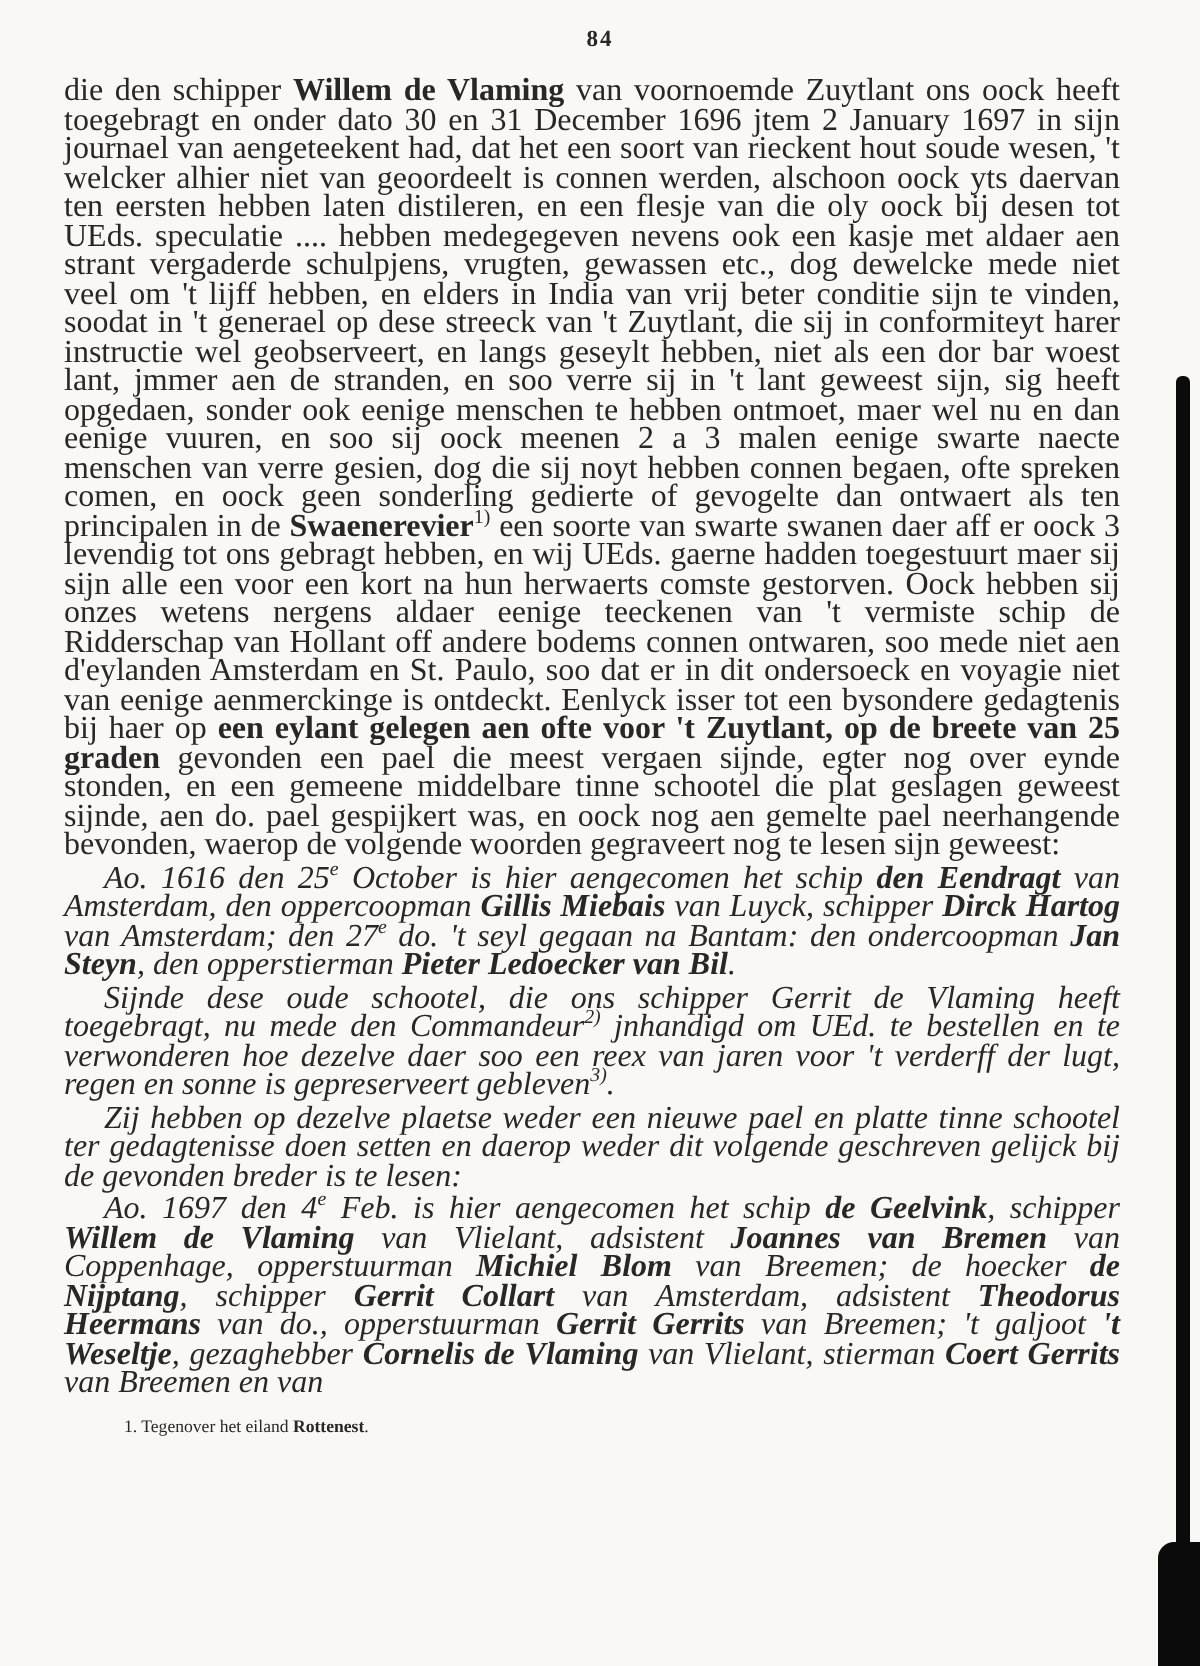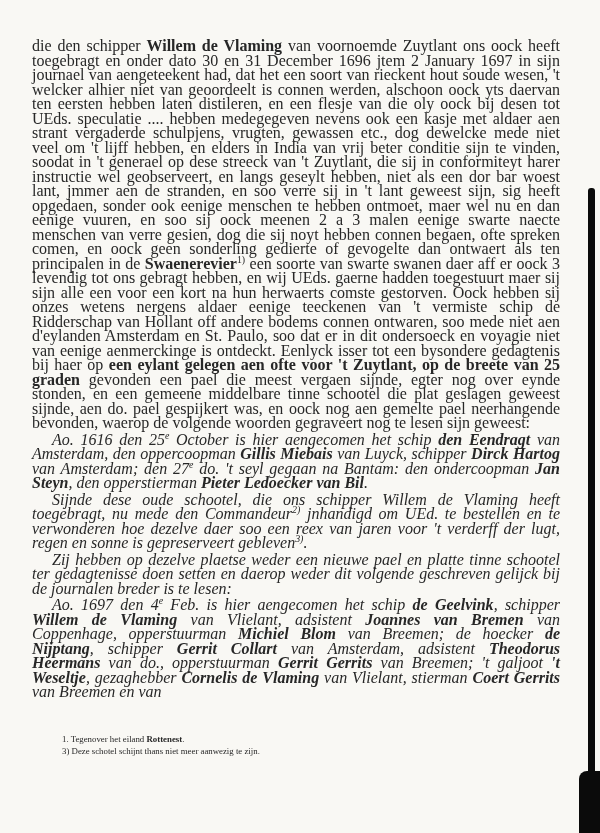--- a/index.html
+++ b/index.html
@@ -50,21 +50,21 @@
     font-weight: bold;
   }
   sup {
     font-size: 0.62em;
     line-height: 0;
     vertical-align: super;
   }
   .footnotes {
     position: absolute;
     left: 62px;
-    top: 734px;
+    top: 708px;
     width: 470px;
     font-size: 8.8px;
     line-height: 11.5px;
     text-align: left;
   }
   .footnote {
     margin: 0;
   }
   .scan-bar {
     position: absolute;
@@ -82,26 +82,26 @@
     width: 21px;
     height: 62px;
     background: var(--artifact, #0b0b0b);
     border-radius: 8px 0 0 0;
   }
 </style>
 </head>
 <body>
 
 <div class="page">
+  <div class="page-number">84</div>
   <div class="body-text">
       <p class="para"><span>die den schipper </span><span class="b">Willem de Vlaming</span><span> van voornoemde Zuytlant ons oock heeft toegebragt en onder dato 30 en 31 December 1696 jtem 2 January 1697 in sijn journael van aengeteekent had, dat het een soort van rieckent hout soude wesen, 't welcker alhier niet van geoordeelt is connen werden, alschoon oock yts daervan ten eersten hebben laten distileren, en een flesje van die oly oock bij desen tot UEds. speculatie .... hebben medegegeven nevens ook een kasje met aldaer aen strant vergaderde schulpjens, vrugten, gewassen etc., dog dewelcke mede niet veel om 't lijff hebben, en elders in India van vrij beter conditie sijn te vinden, soodat in 't generael op dese streeck van 't Zuytlant, die sij in conformiteyt harer instructie wel geobserveert, en langs geseylt hebben, niet als een dor bar woest lant, jmmer aen de stranden, en soo verre sij in 't lant geweest sijn, sig heeft opgedaen, sonder ook eenige menschen te hebben ontmoet, maer wel nu en dan eenige vuuren, en soo sij oock meenen 2 a 3 malen eenige swarte naecte menschen van verre gesien, dog die sij noyt hebben connen begaen, ofte spreken comen, en oock geen sonderling gedierte of gevogelte dan ontwaert als ten principalen in de </span><span class="b">Swaenerevier</span><sup>1)</sup><span> een soorte van swarte swanen daer aff er oock 3 levendig tot ons gebragt hebben, en wij UEds. gaerne hadden toegestuurt maer sij sijn alle een voor een kort na hun herwaerts comste gestorven. Oock hebben sij onzes wetens nergens aldaer eenige teeckenen van 't vermiste schip de Ridderschap van Hollant off andere bodems connen ontwaren, soo mede niet aen d'eylanden Amsterdam en St. Paulo, soo dat er in dit ondersoeck en voyagie niet van eenige aenmerckinge is ontdeckt. Eenlyck isser tot een bysondere gedagtenis bij haer op </span><span class="b">een eylant gelegen aen ofte voor 't Zuytlant, op de breete van 25 graden</span><span> gevonden een pael die meest vergaen sijnde, egter nog over eynde stonden, en een gemeene middelbare tinne schootel die plat geslagen geweest sijnde, aen do. pael gespijkert was, en oock nog aen gemelte pael neerhangende bevonden, waerop de volgende woorden gegraveert nog te lesen sijn geweest:</span></p>
       <p class="para indent"><span>Ao. 1616 den 25</span><sup>e</sup><span> October is hier aengecomen het schip </span><span class="b">den Eendragt</span><span> van Amsterdam, den oppercoopman </span><span class="b">Gillis Miebais</span><span> van Luyck, schipper </span><span class="b">Dirck Hartog</span><span> van Amsterdam; den 27</span><sup>e</sup><span> do. 't seyl gegaan na Bantam: den ondercoopman </span><span class="b">Jan Steyn</span><span>, den opperstierman </span><span class="b">Pieter Ledoecker van Bil</span><span>.</span></p>
-      <p class="para indent"><span>Sijnde dese oude schootel, die ons schipper Willem de Vlaming heeft toegebragt, nu mede den Commandeur</span><sup>2)</sup><span> jnhandigd om UEd. te bestellen en te verwonderen hoe dezelve daer soo een reex van jaren voor 't verderff der lugt, regen en sonne is gepreserveert gebleven</span><sup>3)</sup><span>.</span></p>
-      <p class="para indent"><span>Zij hebben op dezelve plaetse weder een nieuwe pael en platte tinne schootel ter gedagtenisse doen setten en daerop weder dit volgende geschreven gelijck bij de journalen breder is te lesen:</span></p>
+      <p class="para indent"><span>Sijnde dese oude schootel, die ons schipper Gerrit de Vlaming heeft toegebragt, nu mede den Commandeur</span><sup>2)</sup><span> jnhandigd om UEd. te bestellen en te verwonderen hoe dezelve daer soo een reex van jaren voor 't verderff der lugt, regen en sonne is gepreserveert gebleven</span><sup>3)</sup><span>.</span></p>
+      <p class="para indent"><span>Zij hebben op dezelve plaetse weder een nieuwe pael en platte tinne schootel ter gedagtenisse doen setten en daerop weder dit volgende geschreven gelijck bij de gevonden breder is te lesen:</span></p>
       <p class="para indent"><span>Ao. 1697 den 4</span><sup>e</sup><span> Feb. is hier aengecomen het schip </span><span class="b">de Geelvink</span><span>, schipper </span><span class="b">Willem de Vlaming</span><span> van Vlielant, adsistent </span><span class="b">Joannes van Bremen</span><span> van Coppenhage, opperstuurman </span><span class="b">Michiel Blom</span><span> van Breemen; de hoecker </span><span class="b">de Nijptang</span><span>, schipper </span><span class="b">Gerrit Collart</span><span> van Amsterdam, adsistent </span><span class="b">Theodorus Heermans</span><span> van do., opperstuurman </span><span class="b">Gerrit Gerrits</span><span> van Breemen; 't galjoot </span><span class="b">'t Weseltje</span><span>, gezaghebber </span><span class="b">Cornelis de Vlaming</span><span> van Vlielant, stierman </span><span class="b">Coert Gerrits</span><span> van Breemen en van</span></p>
     </div>
   <div class="footnotes">
       <div class="footnote"><span>1. Tegenover het eiland </span><span class="b">Rottenest</span><span>.</span></div>
-      <div class="footnote"><span>3) Deze schotel schijnt thans niet meer aanwezig te zijn.</span></div>
     </div>
   <div class="scan-bar"></div>
   <div class="scan-blob"></div>
 </div>
 
 </body></html>

